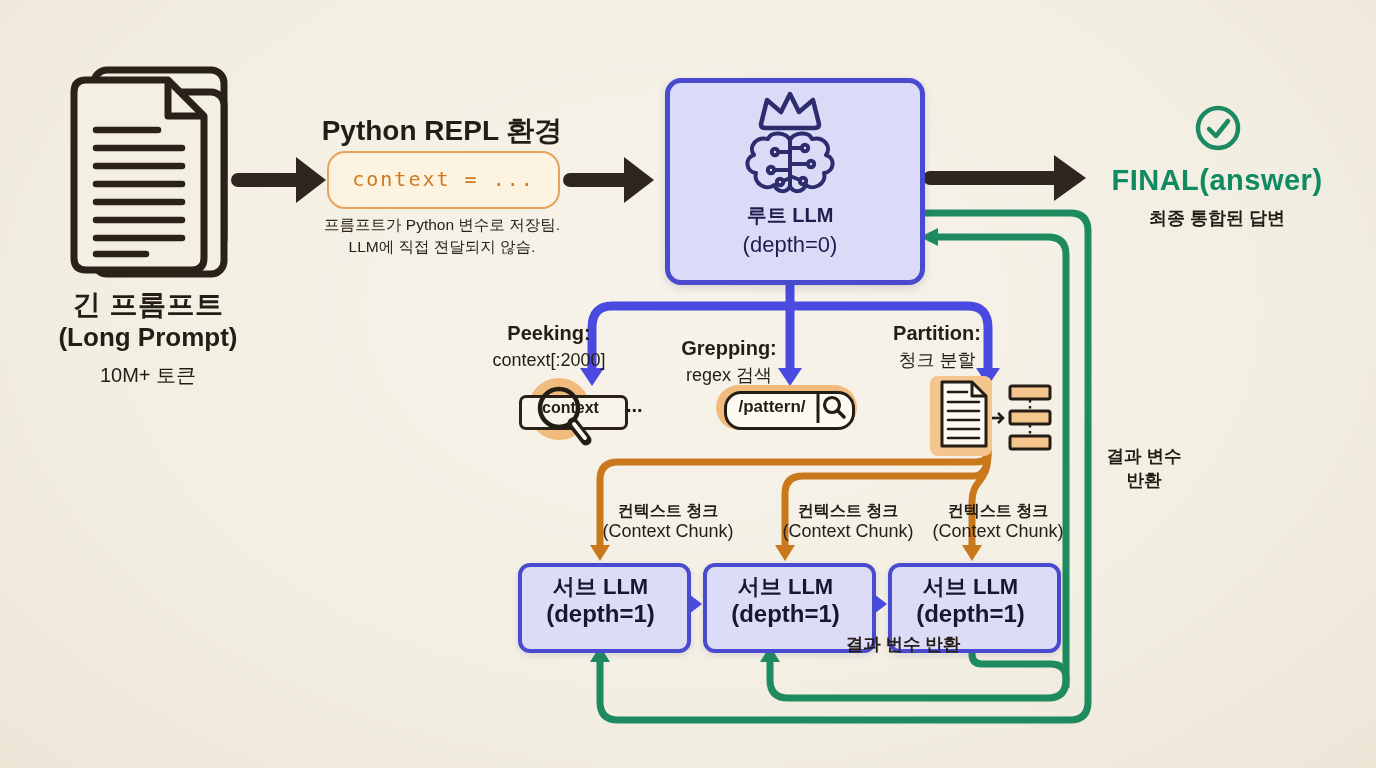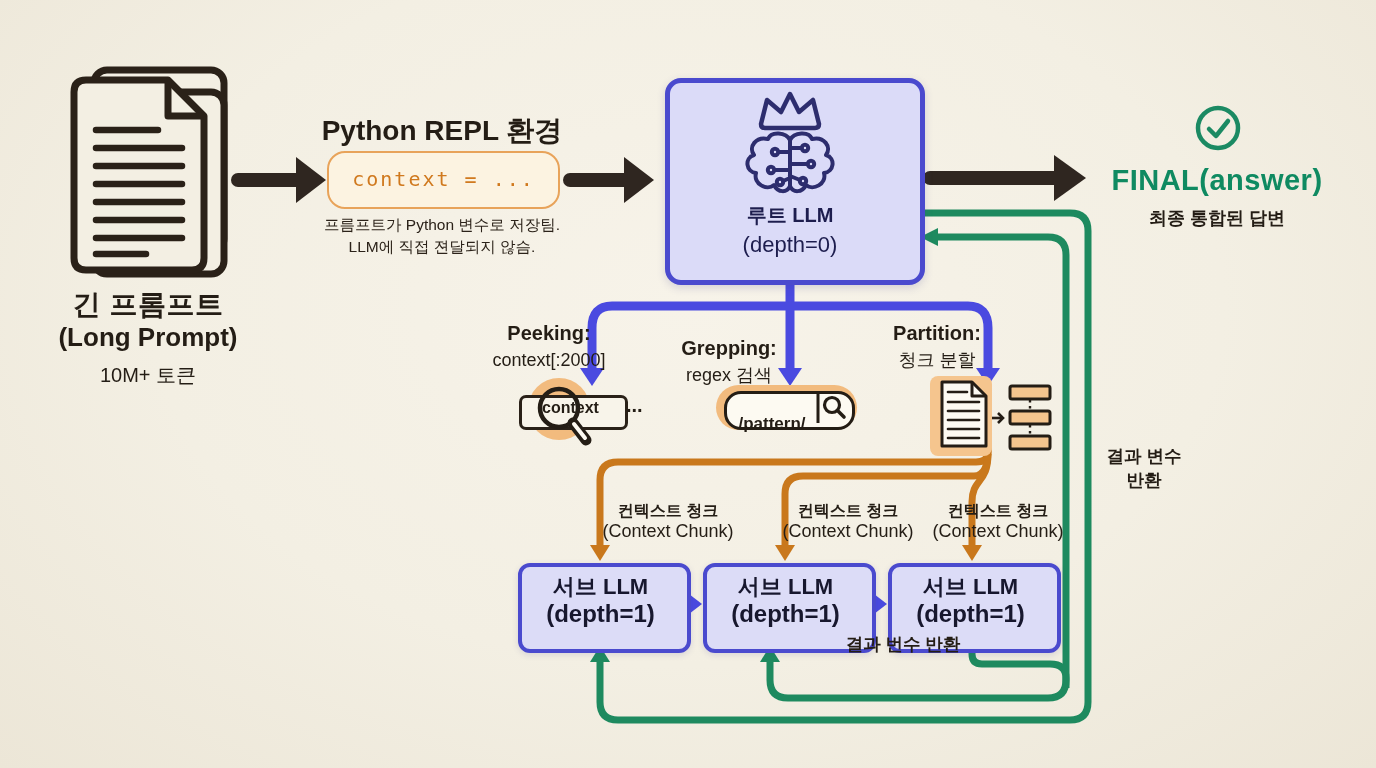--- a/index.html
+++ b/index.html
@@ -44,21 +44,21 @@
   .sub-d{top:600px;width:165px;font-size:24px;color:#17172e;font-weight:bold;}
   
   .ret{font-size:17.5px;font-weight:600;line-height:24px;}
   
   .peek-rect{left:519px;top:395px;width:103px;height:29px;border:3px solid #2a2118;border-radius:7px;background:#f8f4ea;}
   .peek-text{left:521px;top:399px;width:99px;font-size:16px;font-weight:bold;color:#241d15;}
   .peek-dots{left:626px;top:394px;width:30px;font-size:20px;font-weight:bold;}
   
   .grep-halo{left:716px;top:385px;width:141px;height:45px;background:#f2bb7e;border-radius:23px;}
   .grep-pill{left:724px;top:391px;width:125px;height:33px;background:#fdfaf2;border:3px solid #241d15;border-radius:17px;}
-  .grep-text{left:726px;top:397px;width:92px;font-size:17px;font-weight:bold;margin-top:17px;}
+  .grep-text{left:726px;top:397px;width:92px;font-size:17px;font-weight:bold;}
   
   .part-tile{left:930px;top:376px;width:62px;height:80px;background:#f5c58e;border-radius:8px;}
 </style>
 </head>
 <body>
 
 <div class="stage">
 
   <svg class="lines-layer" width="1376" height="768" viewBox="0 0 1376 768">
 

